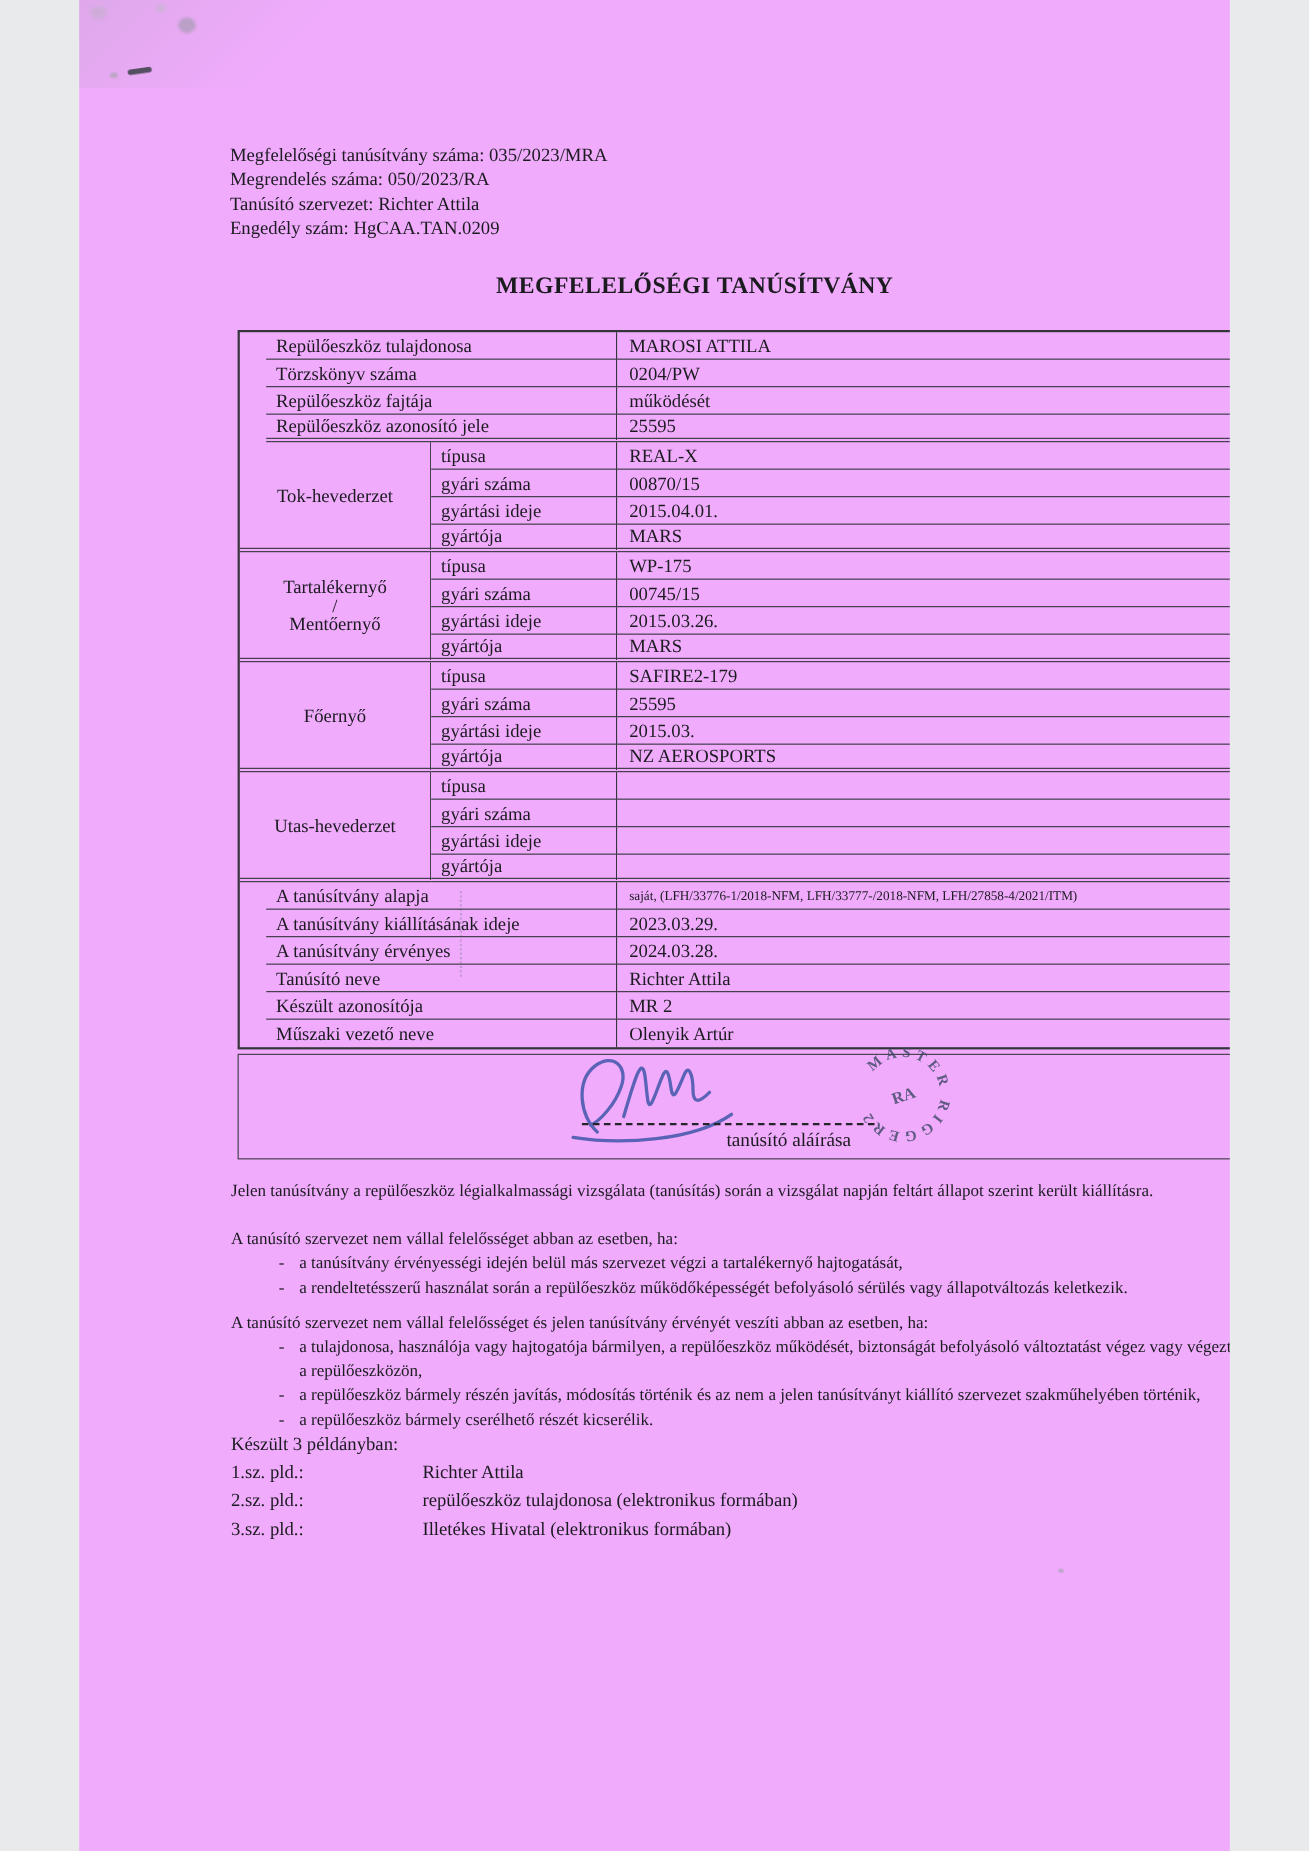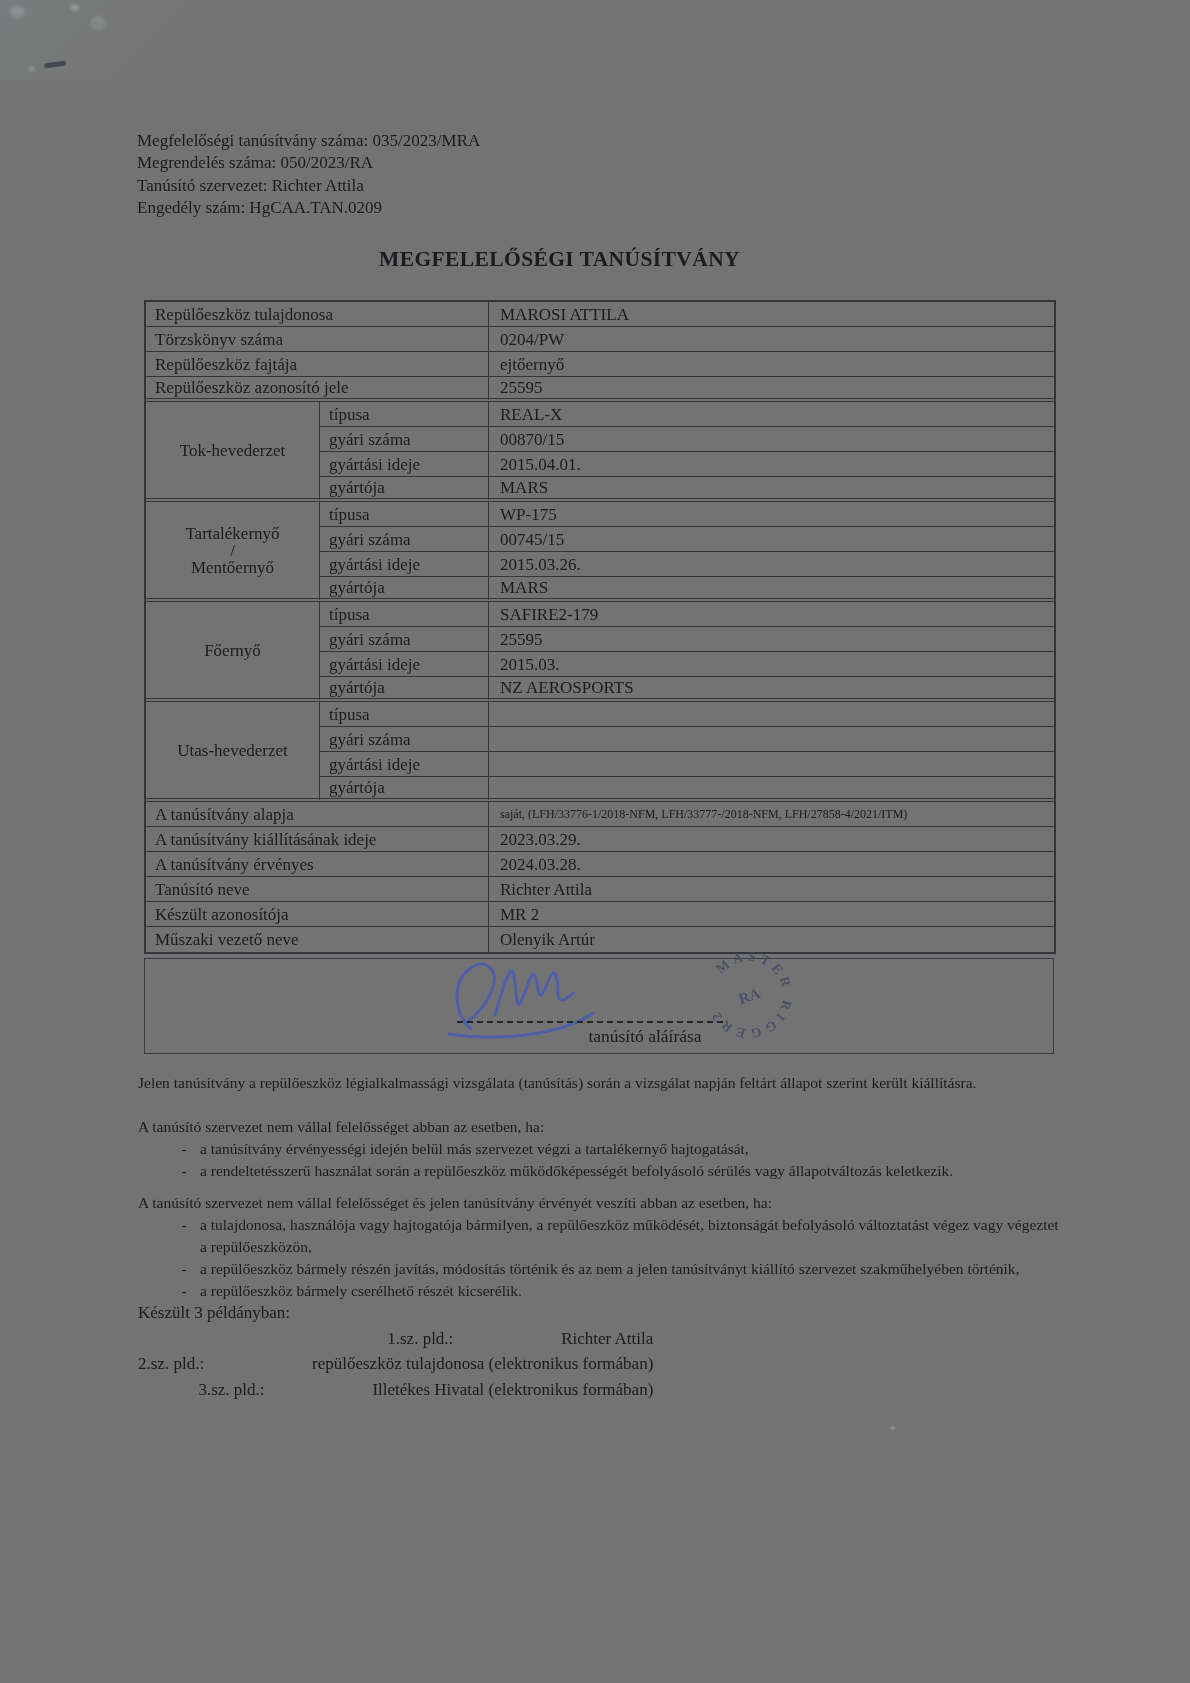--- a/index.html
+++ b/index.html
@@ -1,18 +1,18 @@
 <!DOCTYPE html>
 <html><head>
 <meta charset="utf-8">
 <style>
   html,body{margin:0;padding:0;background:#e9eaec;}
   .page{
-    position:relative; width:1190px; height:1683px; margin:0 auto;
-    background:#737373; overflow:hidden; color:#1b1b20;
+    position:relative; width:1046px; height:1683px; margin:0 auto;
+    background:#f0abfc; overflow:hidden; color:#1b1b20;
     font-family:"Liberation Serif","DejaVu Serif",serif;
   }
   
   .corner-shade{position:absolute;left:0;top:0;width:260px;height:80px;
     background:linear-gradient(135deg,rgba(150,158,163,.20),rgba(150,158,163,0) 70%);}
   .smudge{position:absolute;border-radius:50%;}
   .s1{left:90px;top:16px;width:16px;height:14px;background:#8e979c;opacity:.5;filter:blur(1.5px);}
   .s2{left:44px;top:62px;width:22px;height:5px;background:#3c4148;opacity:.85;filter:blur(.4px);transform:rotate(-8deg);border-radius:3px;}
   .s3{left:28px;top:66px;width:7px;height:5px;background:#9aa2a7;opacity:.6;filter:blur(1px);}
   .s4{left:10px;top:6px;width:15px;height:11px;background:#aeb4b8;opacity:.4;filter:blur(2px);}
@@ -22,21 +22,21 @@
 
   .hdr{position:absolute;left:137px;top:130px;font-size:17px;line-height:22.4px;}
   .title{position:absolute;left:137px;top:247px;width:845px;text-align:center;
     font-size:21.5px;font-weight:bold;letter-spacing:.4px;}
 
   .tbl{position:absolute;left:144px;top:300px;width:908px;
     display:grid;grid-template-columns:174px 169px 565px;grid-auto-rows:25px;
     border:2px solid #34353b;}
   .c{border-right:1.6px solid #34353b;border-bottom:1.6px solid #34353b;
     display:flex;align-items:center;padding:0 0 0 9px;font-size:17px;line-height:1;overflow:hidden;white-space:nowrap;}
-  .lbl2{grid-column:1/3;}
+  .lbl2{grid-column:1/3;margin-left:24px;}
   .sec{grid-column:1;grid-row:span 4;flex-direction:column;justify-content:center;align-items:center;
     padding:0;text-align:center;line-height:17px;}
   .sec span{display:block;}
   .sub{grid-column:2;}
   .val{grid-column:3;border-right:none;padding-left:11px;}
   .dbl{border-bottom:4px double #34353b;}
   .last{border-bottom:none;}
   .small-val{font-size:12px;}
 
   .sigbox{position:absolute;left:144px;top:958px;width:908px;height:94px;
@@ -49,21 +49,21 @@
   .para{position:absolute;left:138px;width:930px;font-size:15.5px;line-height:22px;}
   .p-note{top:1072px;}
   .p-disc1{top:1116px;}
   .p-disc2{top:1192px;}
   .bullets{margin:0;}
   .brow{display:flex;}
   .bdash{width:32px;min-width:32px;text-align:center;margin-left:30px;}
   .btxt{width:868px;}
 
   .copies{position:absolute;left:138px;top:1300px;font-size:17px;line-height:25.5px;}
-  .crow{display:flex;justify-content:flex-end;}
+  .crow{display:flex;}
   .clabel{width:174px;min-width:174px;}
 </style>
 </head>
 <body>
 
 <div class="page">
 
   <div class="corner-shade"></div>
   <div class="smudge s1"></div>
   <div class="smudge s2"></div>
@@ -82,21 +82,21 @@
 
   <div class="title">MEGFELELŐSÉGI TANÚSÍTVÁNY</div>
 
   <div class="tbl">
 
     <div class="c lbl2">Repülőeszköz tulajdonosa</div>
     <div class="c val">MAROSI ATTILA</div>
     <div class="c lbl2">Törzskönyv száma</div>
     <div class="c val">0204/PW</div>
     <div class="c lbl2">Repülőeszköz fajtája</div>
-    <div class="c val">ejtőernyő</div>
+    <div class="c val">működését</div>
     <div class="c lbl2 dbl">Repülőeszköz azonosító jele</div>
     <div class="c val dbl">25595</div>
 
     <div class="c sec dbl">
       <span>Tok-hevederzet</span>
       <span></span>
       <span></span>
     </div>
     <div class="c sub">típusa</div>
     <div class="c val">REAL-X</div>

